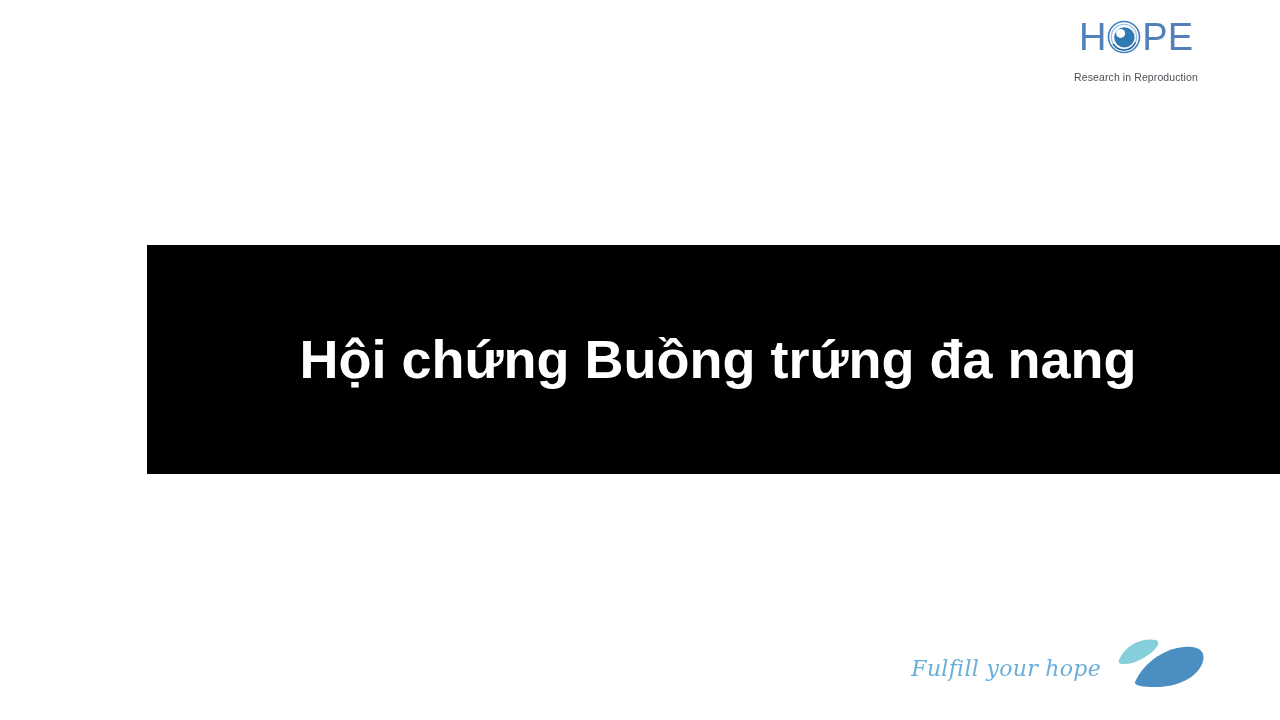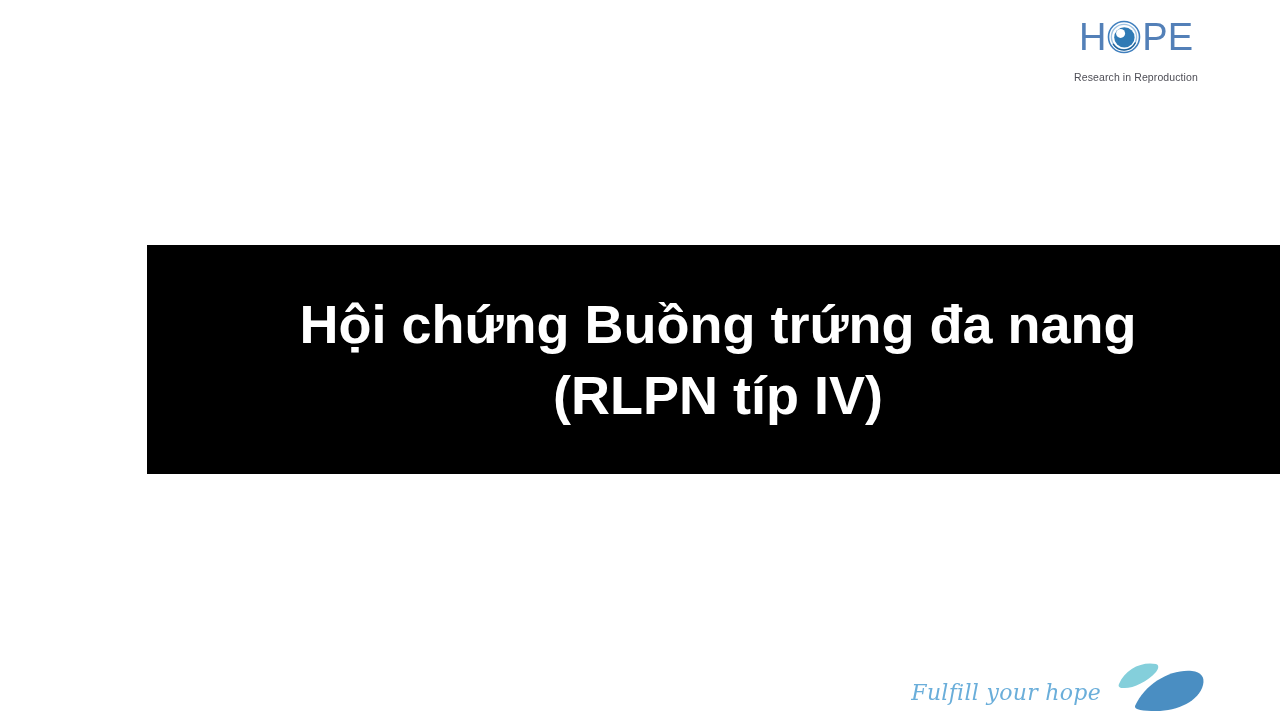--- a/index.html
+++ b/index.html
@@ -89,21 +89,21 @@
   }
   .title-line {
     display: block;
     white-space: nowrap;
   }
 
   
   .footer-mark {
     position: absolute;
     right: 73px;
-    bottom: 6px;
+    bottom: 30px;
     display: flex;
     align-items: center;
     gap: 14px;
   }
   .footer-slogan {
     font-family: "DejaVu Serif", serif;
     font-style: italic;
     font-size: 22px;
     color: #6aaeda;
     white-space: nowrap;
@@ -137,21 +137,20 @@
       </span>
       <span class="brand-letter">P</span>
       <span class="brand-letter">E</span>
     </div>
     <div class="brand-tagline">Research in Reproduction</div>
   </div>
 
   <div class="title-band">
     <h1 class="title-text">
       <span class="title-line">Hội chứng Buồng trứng đa nang</span>
-      <span class="title-line">(RLPN típ IV)</span>
     </h1>
   </div>
 
   <div class="footer-mark">
     <span class="footer-slogan">Fulfill your hope</span>
     <span class="leaf-mark">
       <svg width="92" height="56" viewBox="0 0 92 56" aria-hidden="true">
         <path d="M4 26 C10 11 27 3 41 6 C44 7 44 10 41 14 C32 24 17 31 8 30 C4 30 3 28 4 26 Z" fill="#84cfdb"></path>
         <path d="M20 48 C30 26 55 11 77 13 C86 14 90 19 88 27 C84 43 63 53 41 53 C28 53 19 52 20 48 Z" fill="#4a8ec2"></path>
       </svg>

